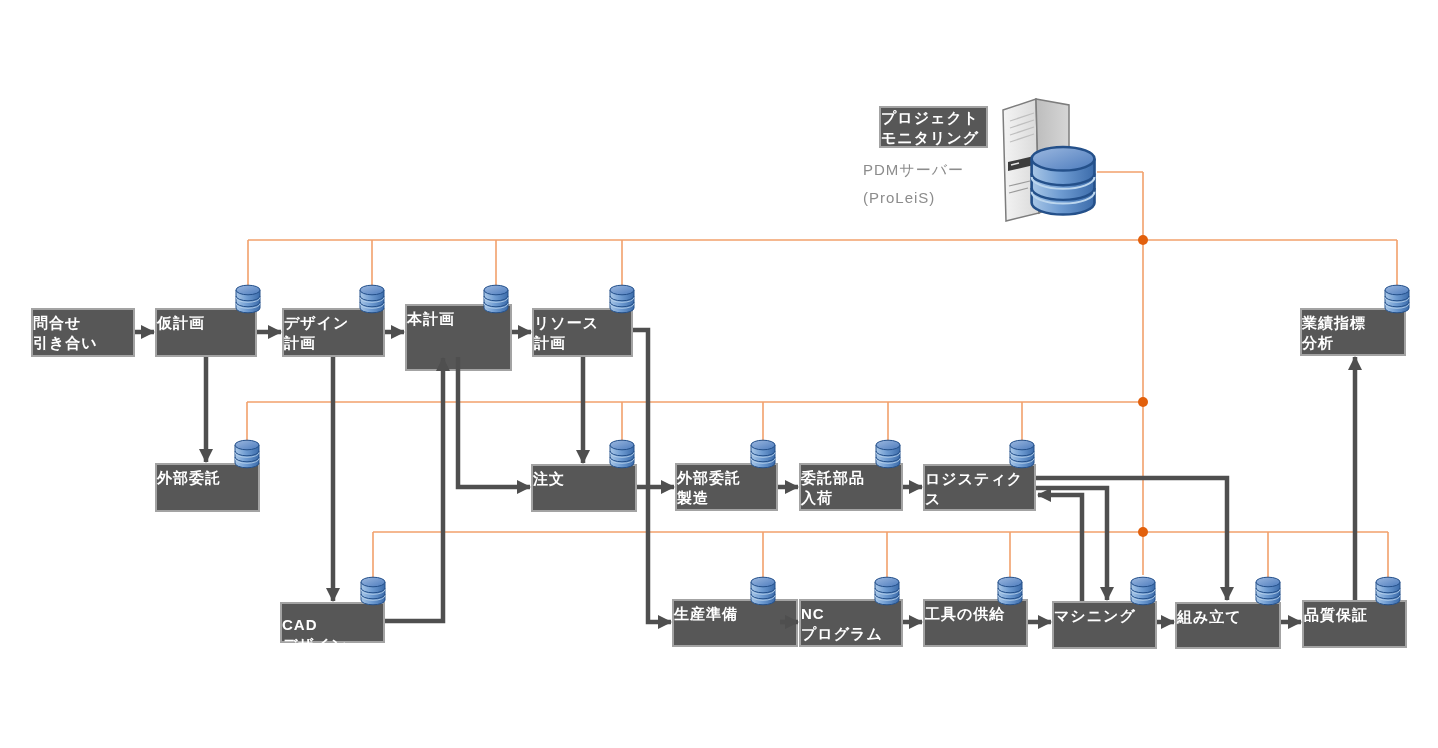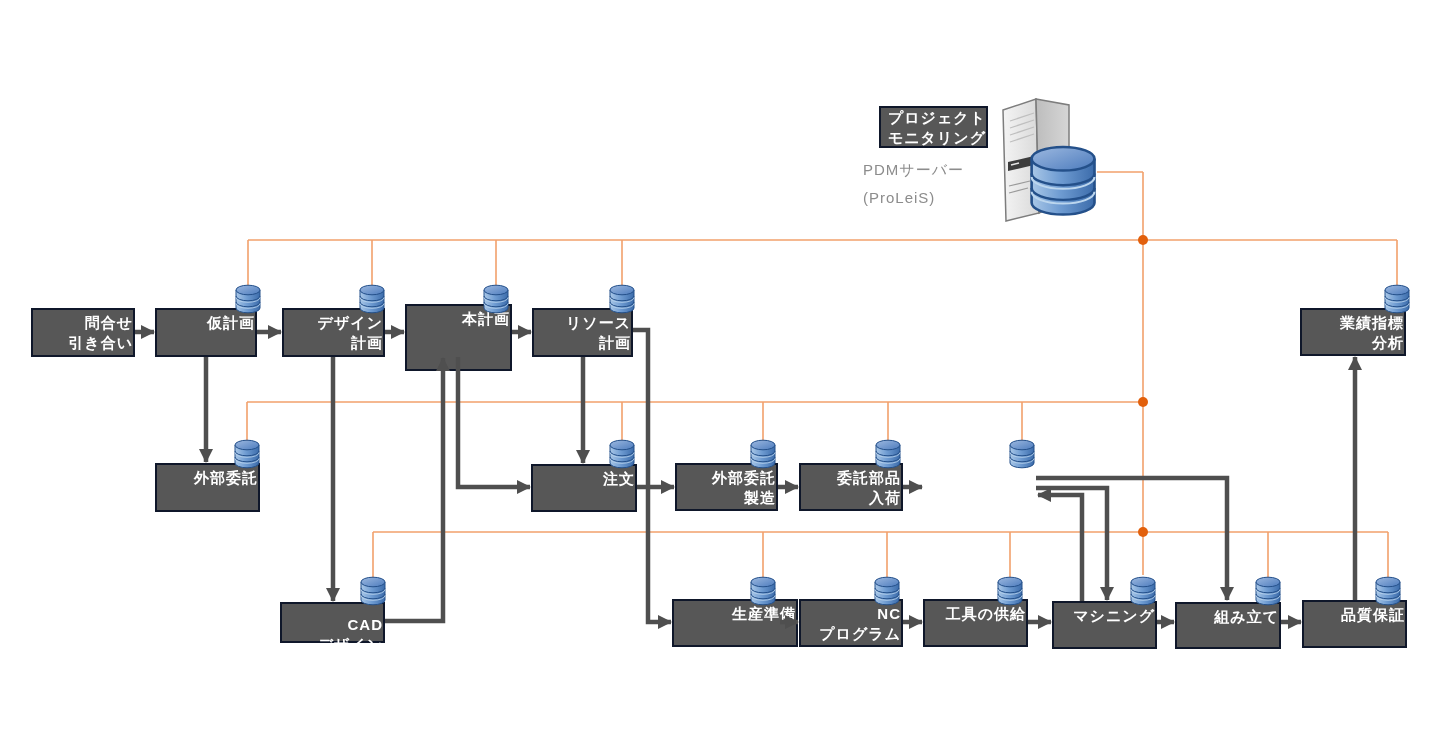--- a/index.html
+++ b/index.html
@@ -7,26 +7,26 @@
     position:relative;
     width:1438px;height:748px;
     background:#ffffff;
     overflow:hidden;
     font-family:"Liberation Sans","DejaVu Sans",sans-serif;
   }
   .node{
     position:absolute;
     box-sizing:border-box;
     background:#575757;
-    border:2px solid #0f172a;
+    border:2px solid #a3a3a3;
     color:#ffffff;
     font-size:15px;
     font-weight:bold;
     line-height:20px;
-    text-align:right;
+    text-align:left;
     letter-spacing:1px;
     white-space:pre-line;
     padding-top:3px;
     z-index:1;
   }
   #wires{
     position:absolute;left:0;top:0;width:1438px;height:748px;
     z-index:5;pointer-events:none;
   }
   .caption{
@@ -55,20 +55,21 @@
 計画</span></div>
   <div class="node" style="left:1300px;top:308px;width:106px;height:48px"><span>業績指標
 分析</span></div>
 
   <div class="node" style="left:155px;top:463px;width:105px;height:49px"><span>外部委託</span></div>
   <div class="node" style="left:531px;top:464px;width:106px;height:48px"><span>注文</span></div>
   <div class="node" style="left:675px;top:463px;width:103px;height:48px"><span>外部委託
 製造</span></div>
   <div class="node" style="left:799px;top:463px;width:104px;height:48px"><span>委託部品
 入荷</span></div>
+  <div class="node" style="left:923px;top:464px;width:113px;height:47px"><span>ロジスティクス</span></div>
 
   <div class="node" style="left:280px;top:602px;width:105px;height:41px;padding-top:11px"><span>CAD
 デザイン</span></div>
   <div class="node" style="left:672px;top:599px;width:126px;height:48px"><span>生産準備</span></div>
   <div class="node" style="left:799px;top:599px;width:104px;height:48px"><span>NC
 プログラム</span></div>
   <div class="node" style="left:923px;top:599px;width:105px;height:48px"><span>工具の供給</span></div>
   <div class="node" style="left:1052px;top:601px;width:105px;height:48px"><span>マシニング</span></div>
   <div class="node" style="left:1175px;top:602px;width:106px;height:47px"><span>組み立て</span></div>
   <div class="node" style="left:1302px;top:600px;width:105px;height:48px"><span>品質保証</span></div>

